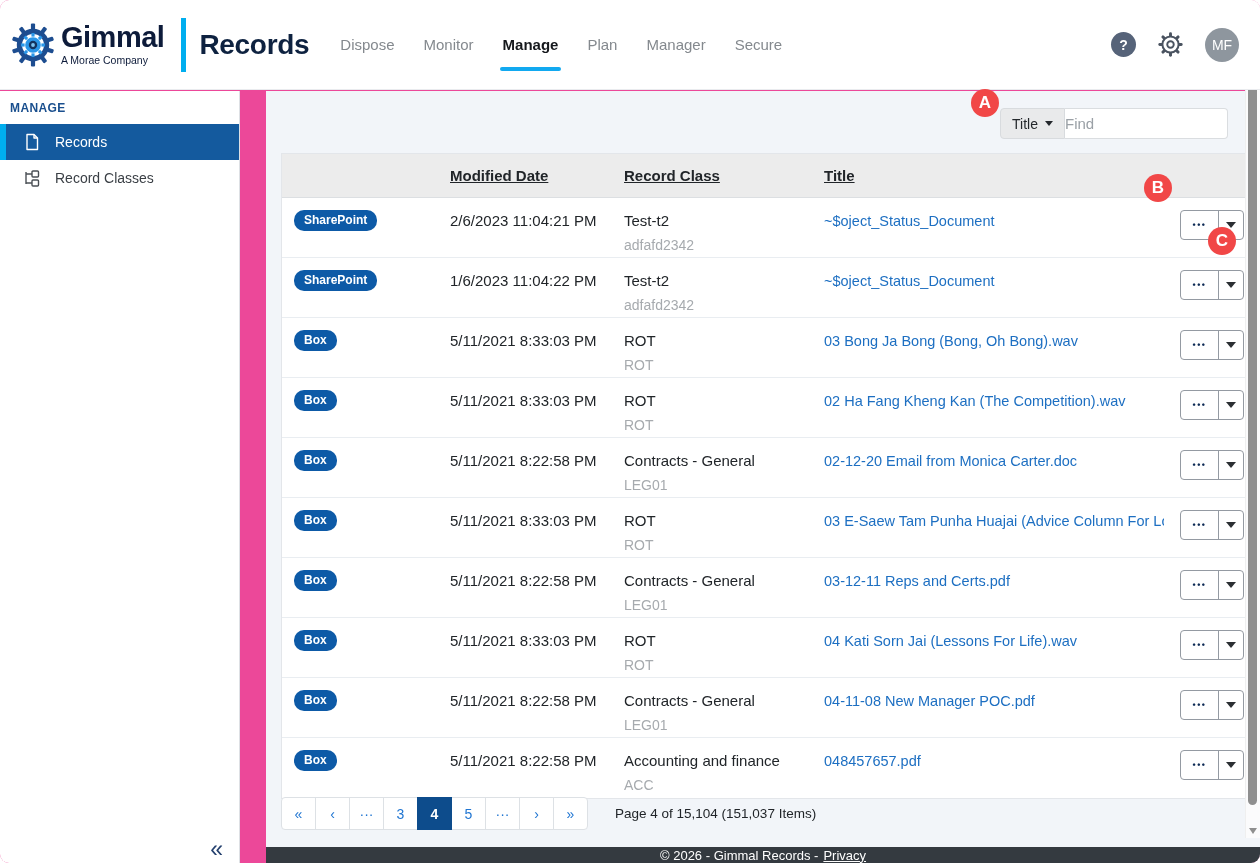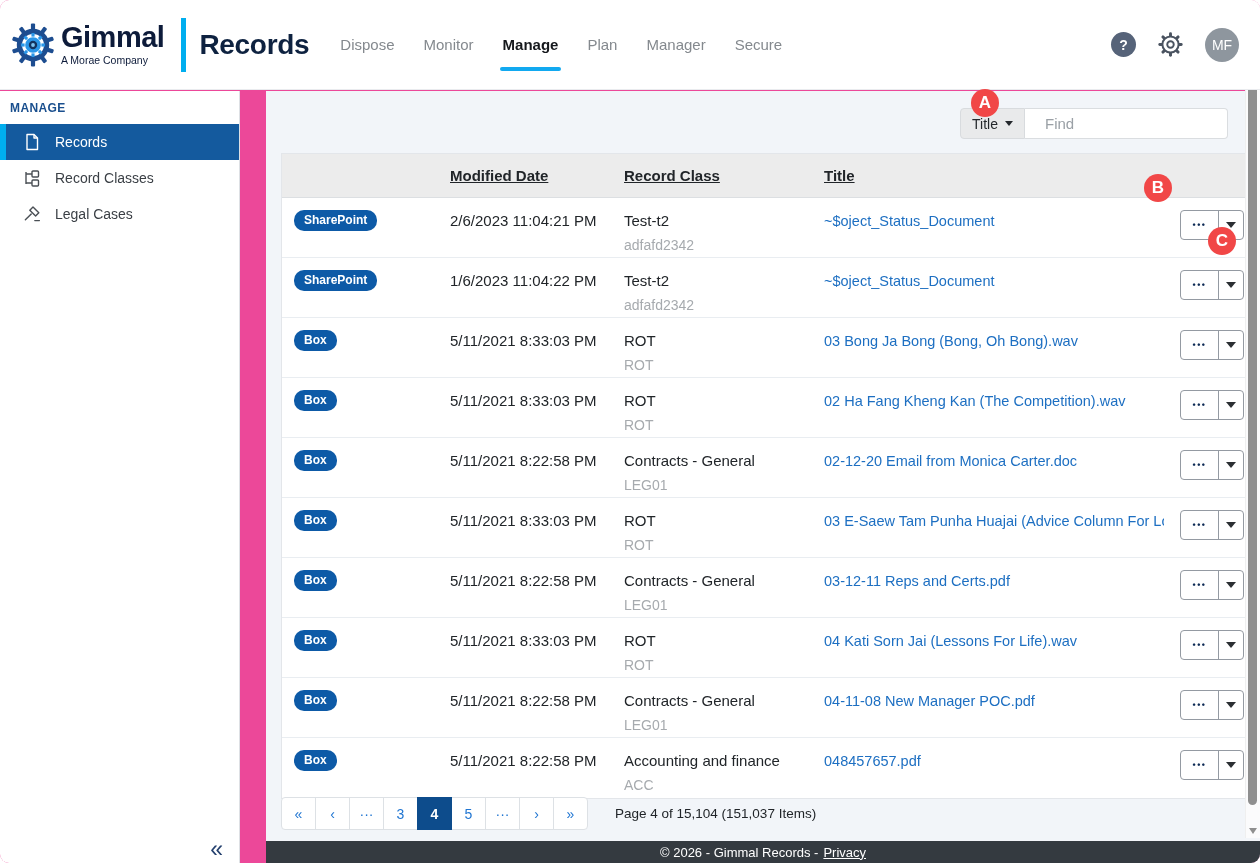--- a/index.html
+++ b/index.html
@@ -34,21 +34,21 @@
   .side-item.selected .icon{color:#fff;}
   .side-item.selected::before{content:"";position:absolute;left:0;top:0;bottom:0;width:6px;background:#00aeef;}
   .side-collapse{position:absolute;bottom:2px;right:16px;font-size:23px;color:#24406e;cursor:pointer;line-height:1;}
 
   
   .main{position:absolute;top:91px;left:241px;right:0;bottom:0;background:#f2f5f9;margin-left:25px;}
 
   .toolbar{position:absolute;top:17px;right:32px;display:flex;height:31px;}
   .filter-btn{display:flex;align-items:center;gap:7px;background:#e9eaeb;border:1px solid #d8dbde;border-radius:4px 0 0 4px;padding:0 11px;font-size:14px;color:#24282c;cursor:pointer;}
   .caret-down{width:0;height:0;border-left:4px solid transparent;border-right:4px solid transparent;border-top:5px solid #24282c;}
-  .find-input{width:162px;border:1px solid #dadde0;border-left:none;border-radius:0 4px 4px 0;background:#fff;padding:0 20px;font-size:15px;color:#333;outline:none;}
+  .find-input{width:162px;border:1px solid #dadde0;border-left:none;border-radius:0 4px 4px 0;background:#fff;padding:0 0;font-size:15px;color:#333;outline:none;}
   .find-input::placeholder{color:#9aa0a6;}
 
   .table-card{position:absolute;left:15px;top:62px;width:972px;background:#fff;border:1px solid #e3e6ea;box-sizing:border-box;}
   .thead{display:grid;grid-template-columns:168px 174px 200px 1fr 88px;height:43px;align-items:center;background:#ececec;border-bottom:1px solid #dcdfe2;font-size:15px;font-weight:bold;color:#212529;text-decoration:underline;}
   .trow{display:grid;grid-template-columns:168px 174px 200px 1fr 88px;height:60px;box-sizing:border-box;padding-top:12px;align-items:start;background:#fff;border-bottom:1px solid #e9edf1;}
   .trow:last-child{border-bottom:none;}
   .badge-pill{display:inline-block;background:#0d5aa7;color:#fff;font-size:12px;font-weight:bold;padding:3px 10px 4px;border-radius:10px;margin-left:12px;}
   .cell-date{font-size:15px;color:#212529;padding-top:2px;}
   .cell-class .name{font-size:15px;color:#212529;padding-top:2px;}
   .cell-class .code{font-size:14px;color:#a6aaae;margin-top:8px;}
@@ -60,21 +60,21 @@
   .tri-down{width:0;height:0;border-left:5px solid transparent;border-right:5px solid transparent;border-top:6px solid #2b2f33;}
 
   .pager-row{position:absolute;left:15px;top:706px;display:flex;align-items:center;}
   .pager{display:flex;}
   .pg-btn{min-width:35px;height:33px;background:#fff;border:1px solid #dde1e5;margin-left:-1px;display:flex;align-items:center;justify-content:center;font-size:14px;color:#2176d2;cursor:pointer;box-sizing:border-box;position:relative;}
   .pg-btn:first-child{border-radius:4px 0 0 4px;margin-left:0;}
   .pg-btn:last-child{border-radius:0 4px 4px 0;}
   .pg-btn.active{background:#0d4c8c;color:#fff;font-weight:bold;border-color:#0d4c8c;z-index:1;}
   .pg-info{margin-left:27px;font-size:13.5px;color:#212529;}
 
-  .footer{position:absolute;left:0;right:0;bottom:0;height:22px;background:#343a40;color:#fff;display:flex;align-items:center;justify-content:center;font-size:13px;gap:5px;}
+  .footer{position:absolute;left:0;right:0;bottom:0;height:16px;background:#343a40;color:#fff;display:flex;align-items:center;justify-content:center;font-size:13px;gap:5px;}
   .privacy{color:#fff;text-decoration:underline;cursor:pointer;}
 
   
   .scrollbar{position:absolute;top:0;right:0;bottom:25px;width:14px;background:#fbfbfc;border-left:1px solid #efefef;}
   .sb-up{position:absolute;top:4px;left:3px;width:0;height:0;border-left:4px solid transparent;border-right:4px solid transparent;border-bottom:6px solid #8f8f8f;cursor:pointer;}
   .sb-down{position:absolute;bottom:4px;left:3px;width:0;height:0;border-left:4px solid transparent;border-right:4px solid transparent;border-top:6px solid #8f8f8f;cursor:pointer;}
   .sb-thumb{position:absolute;top:15px;bottom:33px;left:2px;width:9px;background:#8f8f8f;border-radius:5px;cursor:pointer;}
 
   
   .ann{position:absolute;width:28px;height:28px;border-radius:50%;background:#f14747;color:#fff;font-size:17px;font-weight:bold;display:flex;align-items:center;justify-content:center;z-index:50;}
@@ -176,30 +176,20 @@
             <svg viewBox="0 0 20 20" fill="none" stroke="currentColor" stroke-width="1.4" stroke-linejoin="round">
               <path d="M4 4 v12"></path>
               <path d="M4 6 h6"></path>
               <rect x="10" y="3" width="6.5" height="6" rx="1"></rect>
               <path d="M4 15 h6"></path>
               <rect x="10" y="12" width="6.5" height="6" rx="1"></rect>
             </svg>
           </span>
           <span>Record Classes</span>
         </div>
-        <div class="side-item">
-          <span class="icon">
-            <svg viewBox="0 0 20 20" fill="none" stroke="currentColor" stroke-width="1.4" stroke-linecap="round" stroke-linejoin="round">
-              <path d="M11 3 L16.8 8.8 L13.6 12 L7.8 6.2 Z"></path>
-              <path d="M9.2 10 L3.4 15.8"></path>
-              <path d="M12.8 16.6 h4.6"></path>
-            </svg>
-          </span>
-          <span>Legal Cases</span>
-        </div>
       </div>
     <div class="side-collapse">«</div>
   </div>
 
   <div class="main">
 
     <div class="toolbar">
       <div class="filter-btn">
         <span>Title</span>
         <span class="caret-down"></span>

